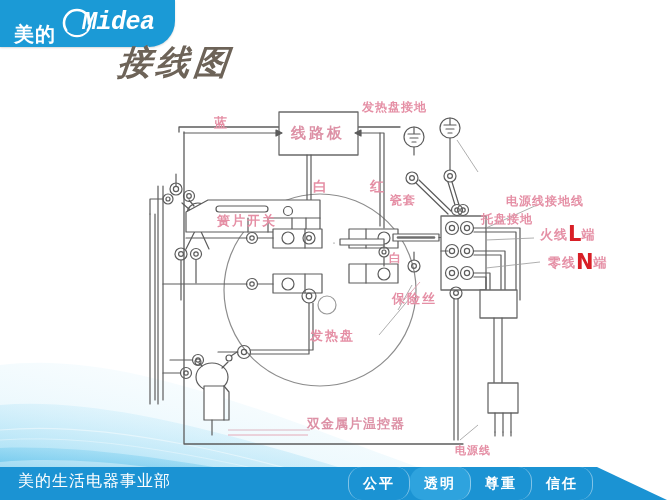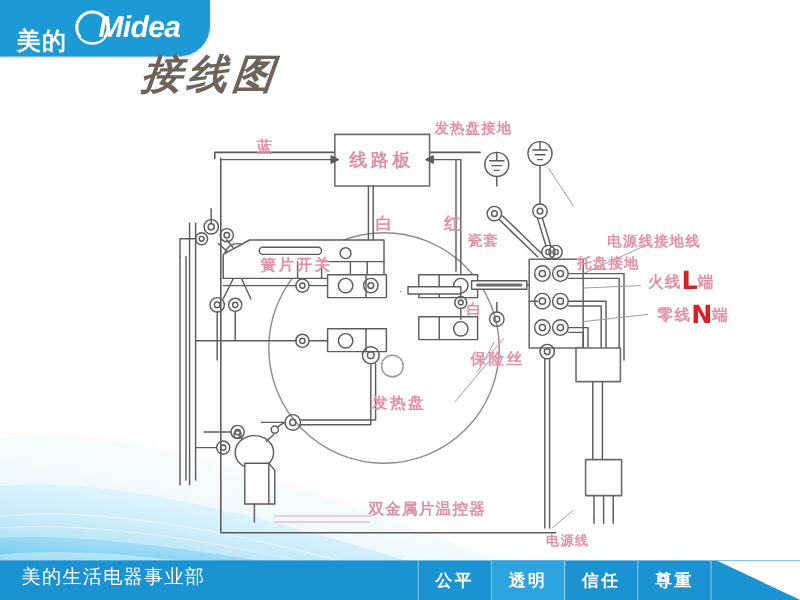--- a/index.html
+++ b/index.html
@@ -27,21 +27,21 @@
     color:#fff;font-size:20px;line-height:24px;font-weight:bold;
     letter-spacing:1px;
     font-family:"DejaVu Sans","Liberation Sans",sans-serif;
     margin-top:12px;
   }
   .logo-mark{position:absolute;left:60px;top:6px;width:34px;height:34px;}
   .logo-en{
     position:absolute;left:82px;top:8px;color:#fff;
     font-size:25px;line-height:30px;font-weight:bold;font-style:italic;
     letter-spacing:-0.5px;
-    font-family:Liberation Sans, sans-serif;
+    font-family:Liberation Mono, monospace;
   }
   .page-title{
     position:absolute;left:118px;top:42px;
     font-size:34px;line-height:40px;
     font-style:italic;font-weight:bold;
     color:#6d6358;
     letter-spacing:4px;
     text-shadow:1px 1px 0 rgba(255,255,255,.9);
     font-family:"DejaVu Sans","Liberation Sans",sans-serif;
     transform:skewX(-6deg);
@@ -76,20 +76,21 @@
     position:absolute;left:18px;top:6px;color:#ffffff;
     font-size:16px;line-height:15px;letter-spacing:1px;
     font-family:"DejaVu Sans","Liberation Sans",sans-serif;
   }
   .values{position:absolute;right:74px;top:0;height:33px;display:flex;align-items:center;}
   .value-cell{
     color:#ffffff;font-size:14px;font-weight:bold;letter-spacing:2px;
     padding:0 14px;height:33px;display:flex;align-items:center;
     border-right:1px solid rgba(255,255,255,.45);
     font-family:"DejaVu Sans","Liberation Sans",sans-serif;
+    border-radius:14px;
   }
   .value-cell:first-child{border-left:1px solid rgba(255,255,255,.45);}
   .value-cell.lit{background:#2ea3de;}
 </style>
 </head>
 <body>
 
 <div id="stage">
 
   <svg class="bg-wave" viewBox="0 0 667 300" preserveAspectRatio="none">
@@ -361,21 +362,21 @@
   <div class="ann pink" style="left:392px;top:290px;font-size:13px;letter-spacing:2px;">保险丝</div>
   <div class="ann pink" style="left:310px;top:327px;font-size:13px;letter-spacing:2px;">发热盘</div>
   <div class="ann pink2" style="left:307px;top:415px;font-size:13px;letter-spacing:1px;">双金属片温控器</div>
   <div class="ann pink" style="left:455px;top:443px;font-size:11px;">电源线</div>
 
   <div class="footer">
     <span class="footer-org">美的生活电器事业部</span>
     <div class="values">
       <div class="value-cell">公平</div>
       <div class="value-cell lit">透明</div>
+      <div class="value-cell">尊重</div>
       <div class="value-cell">信任</div>
-      <div class="value-cell">尊重</div>
     </div>
     <svg class="footer-corner" viewBox="0 0 70 33" preserveAspectRatio="none">
       <path d="M0,0 L70,0 L70,33 Z" fill="#ffffff"></path>
     </svg>
   </div>
 
 </div>
 
 </body></html>

